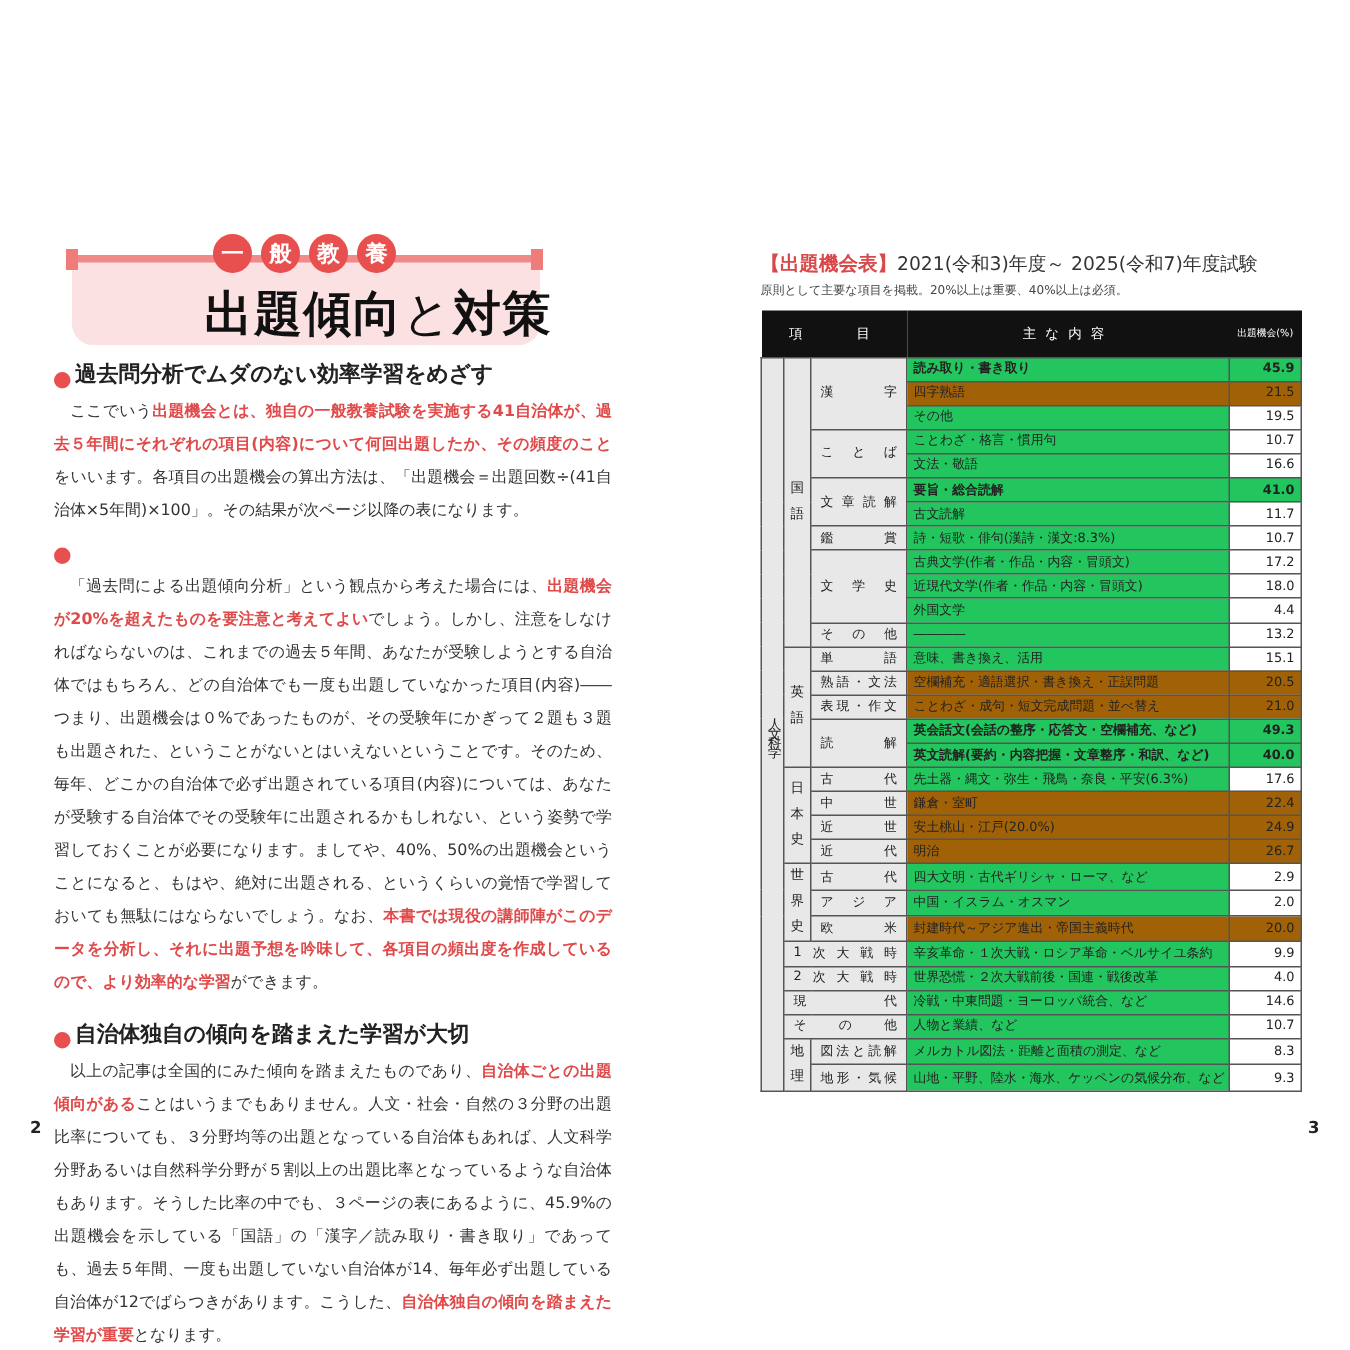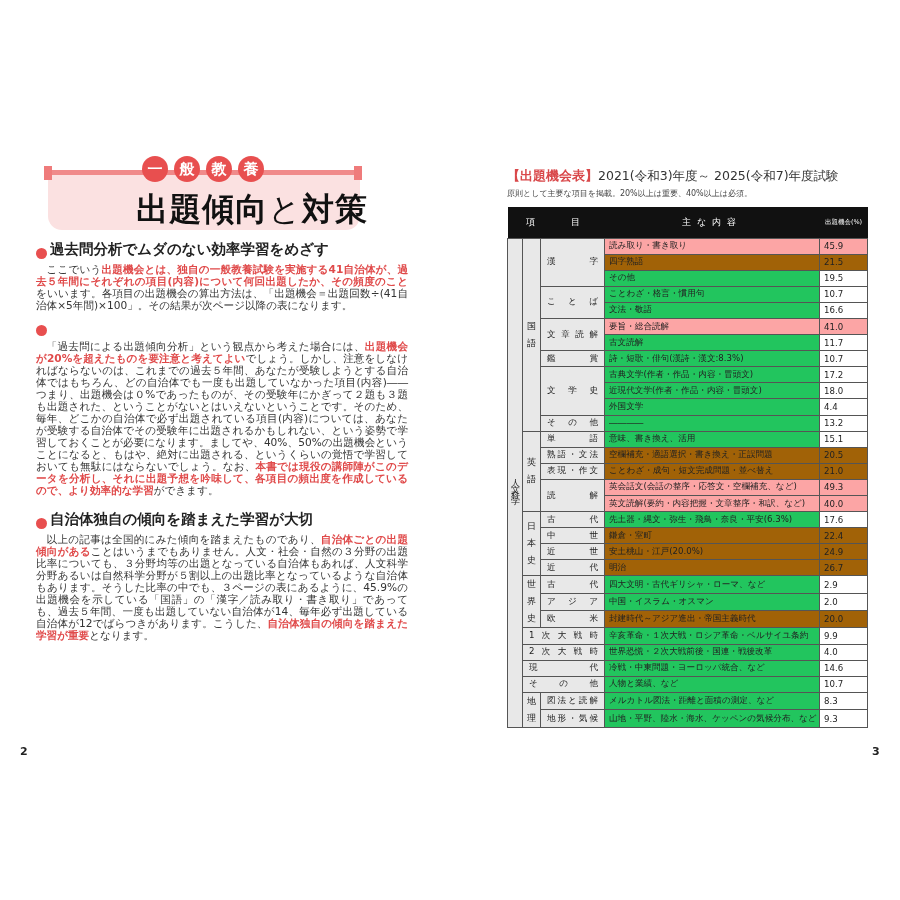--- a/index.html
+++ b/index.html
@@ -16,43 +16,43 @@
   .banner-corner.r { right: 6px; }
   .banner-pills { position: absolute; left: 0; right: 0; top: 6px; display: flex; justify-content: center; gap: 6px; }
   .pill { width: 26px; height: 26px; border-radius: 50%; background: #e84f4f; color: #fff; font-weight: bold; font-size: 15px; line-height: 26px; text-align: center; }
   .banner-title { position: absolute; left: 0; right: 0; top: 38px; text-align: right; font-size: 32px; font-weight: bold; color: #111; letter-spacing: 1px; }
   .banner-title .soft { font-weight: normal; }
 
   .section { margin-top: 14px; }
   .section:first-of-type { margin-top: 10px; }
   .sec-head { font-size: 14.5px; font-weight: bold; color: #222; display: flex; align-items: flex-end; margin-bottom: 4px; }
   .dot { width: 11px; height: 11px; border-radius: 50%; background: #e84f4f; margin-right: 3px; flex: none; }
-  .para { font-size: 10.6px; line-height: 12px; text-indent: 1em; color: #333; text-align: justify; }
+  .para { font-size: 10.6px; line-height: 22px; text-indent: 1em; color: #333; text-align: justify; }
   .hl { color: #e04a4a; font-weight: bold; }
 
   .page-no { position: absolute; font-size: 11px; font-weight: bold; color: #222; }
   .page-no.left { left: 20px; top: 745px; }
   .page-no.right { left: 872px; top: 745px; }
 
   
   .right-page { position: absolute; left: 507px; top: 167px; width: 362px; }
   .tbl-title { font-size: 12.5px; color: #333; white-space: nowrap; }
   .tbl-title .bracket { color: #d9484a; font-weight: bold; font-size: 13px; }
   .tbl-note { font-size: 8px; color: #444; margin-top: 3px; margin-bottom: 8px; }
 
   table.freq { border-collapse: collapse; width: 360px; font-size: 8.6px; table-layout: fixed; }
   table.freq th { background: #111; color: #fff; font-weight: normal; height: 31px; font-size: 9px; letter-spacing: 6px; }
   table.freq th.rate { font-size: 6.5px; letter-spacing: 0; }
   table.freq td { border: 1px solid #555; height: 16.1px; padding: 0 4px; white-space: nowrap; }
   td.grp { background: #e8e8e8; text-align: center; font-size: 9px; line-height: 17px; white-space: normal; padding: 0; }
   td.cat { background: #e8e8e8; letter-spacing: 0; }
   td.cat .spread { display: flex; justify-content: space-between; padding: 0 2px; }
   td.content { background: #22c55e; color: #222; }
-  td.val { background: #fff; text-align: left; padding-right: 8px; }
-  tr.hi40 td.content, tr.hi40 td.val { background: #fca5a5; }
+  td.val { background: #fff; text-align: right; padding-right: 8px; }
+  tr.hi40 td.content, tr.hi40 td.val { background: #22c55e; font-weight: bold; }
   tr.hi20 td.content, tr.hi20 td.val { background: #a16207; }
   .thick-top td { border-top: 2px solid #222; }
 </style>
 </head>
 <body>
 
 <div class="left-page">
   <div class="banner">
     <div class="banner-bg"></div>
     <div class="banner-line"></div>

